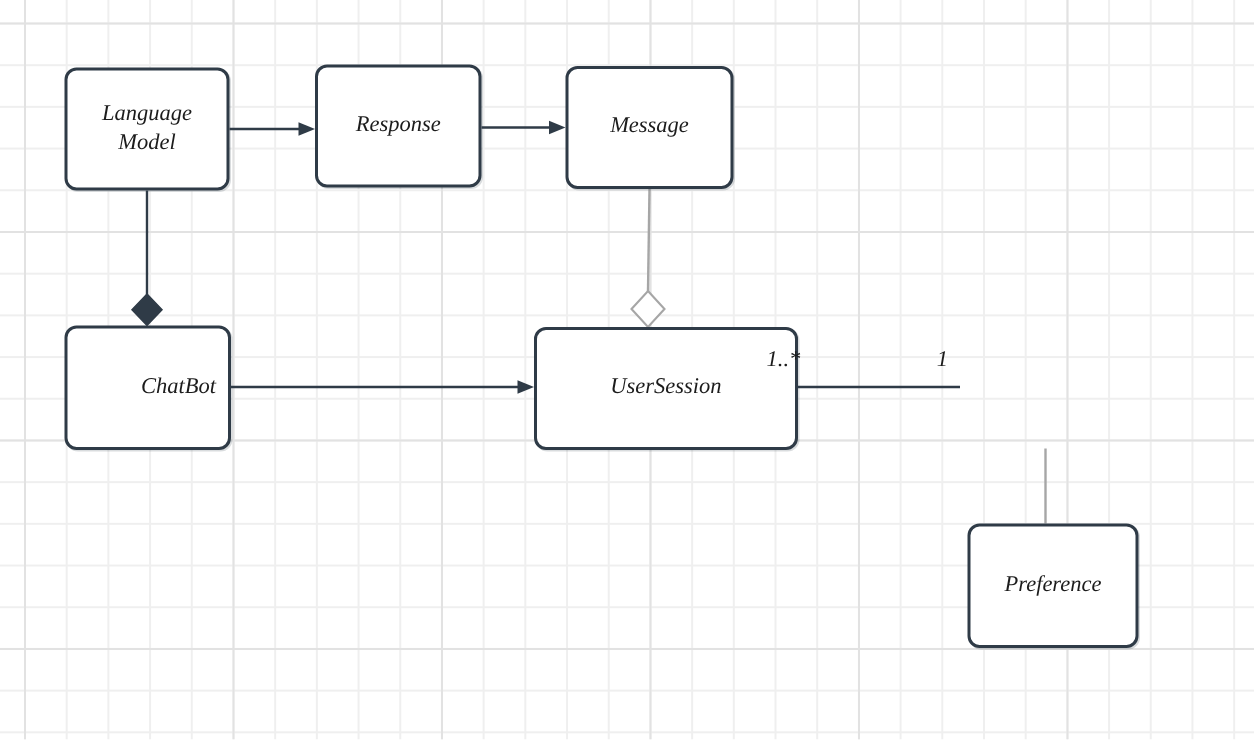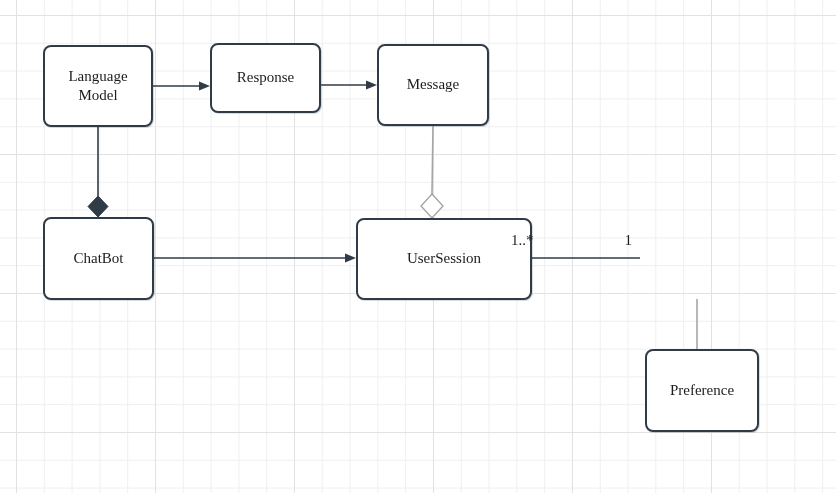--- a/index.html
+++ b/index.html
@@ -15,20 +15,21 @@
     width: 836px;
     height: 493px;
     background-color: #ffffff;
     background-image:
       linear-gradient(to right, var(--grid-major) 1px, transparent 1px),
       linear-gradient(to bottom, var(--grid-major) 1px, transparent 1px),
       linear-gradient(to right, var(--grid-minor) 1px, transparent 1px),
       linear-gradient(to bottom, var(--grid-minor) 1px, transparent 1px);
     background-size: 139px 139px, 139px 139px, 27.8px 27.8px, 27.8px 27.8px;
     background-position: 16px 15px, 16px 15px, 16px 15px, 16px 15px;
+    font-style: italic;
   }
   .edges-layer {
     position: absolute;
     left: 0; top: 0;
     width: 836px;
     height: 493px;
   }
   .node {
     position: absolute;
     box-sizing: border-box;
@@ -96,29 +97,29 @@
 
     <g>
       <line class="edge-line-light" x1="697" y1="299" x2="697" y2="349"></line>
     </g>
   </svg>
 
   <div class="node" style="left:43px; top:45px; width:110px; height:82px;">
     <span>Language Model</span>
   </div>
 
-  <div class="node" style="left:210px; top:43px; width:111px; height:70px;">
+  <div class="node" style="left:210px; top:43px; width:111px; height:82px;">
     <span>Response</span>
   </div>
 
   <div class="node" style="left:377px; top:44px; width:112px; height:82px;">
     <span>Message</span>
   </div>
 
-  <div class="node" style="left:43px; top:217px; width:111px; height:83px;">
+  <div class="node" style="left:43px; top:217px; width:111px; height:83px;justify-content:flex-end;">
     <span>ChatBot</span>
   </div>
 
   <div class="node" style="left:356px; top:218px; width:176px; height:82px;">
     <span>UserSession</span>
   </div>
 
 
   <div class="node" style="left:645px; top:349px; width:114px; height:83px;">
     <span>Preference</span>

